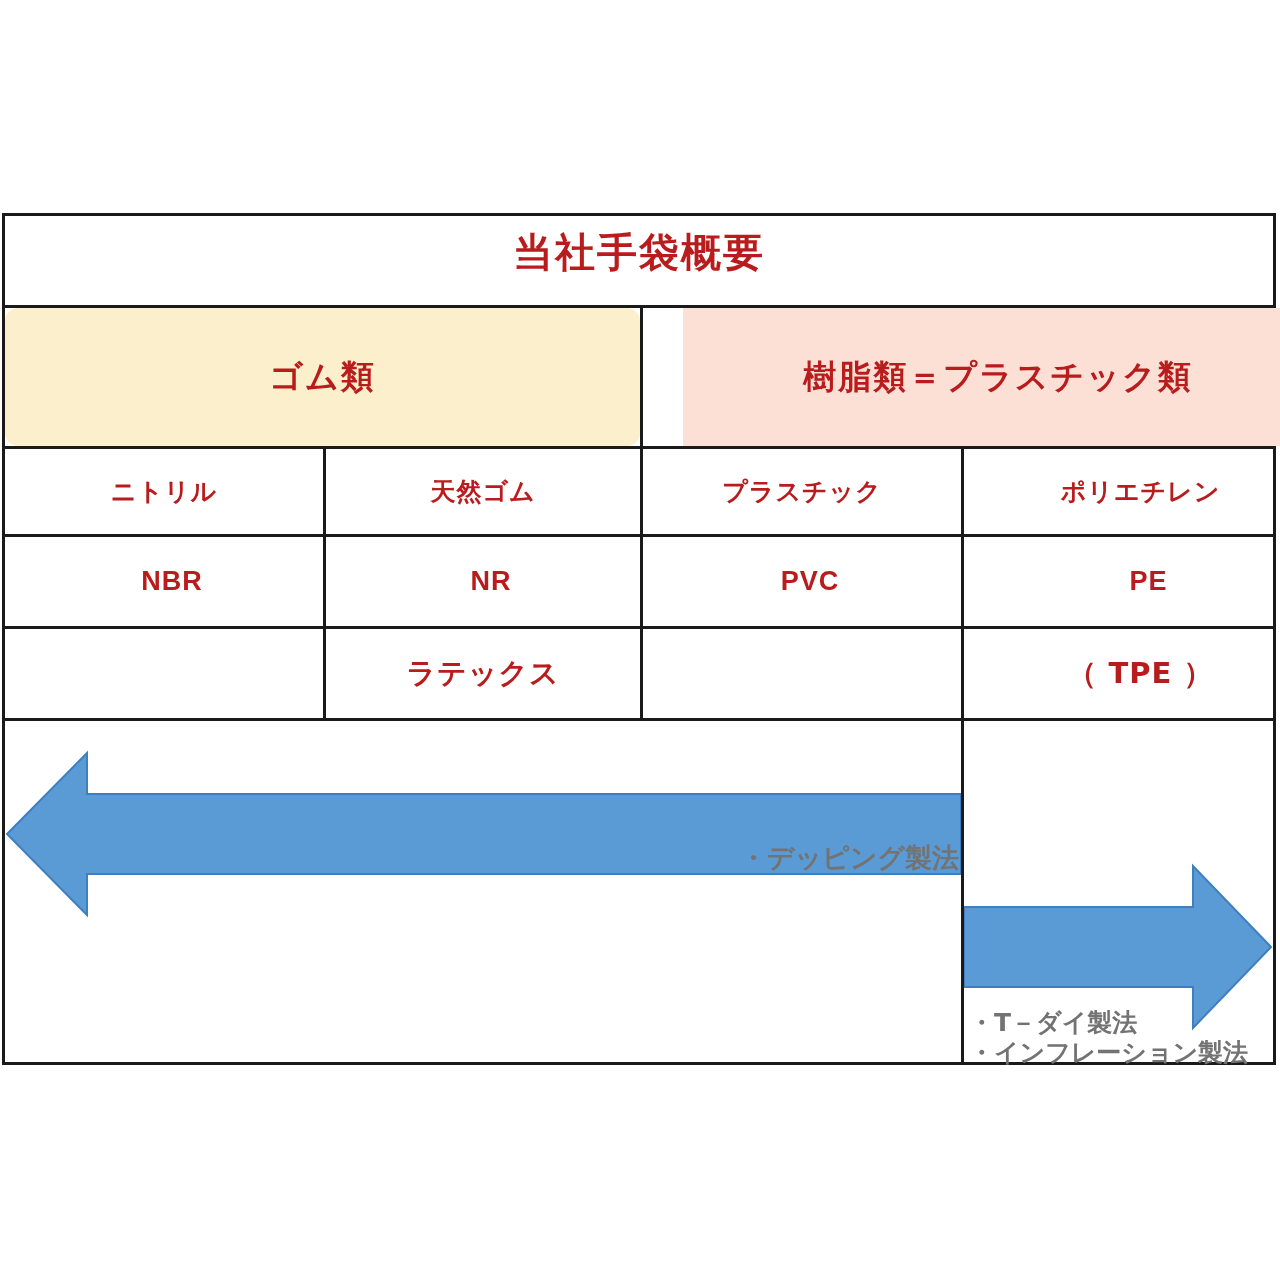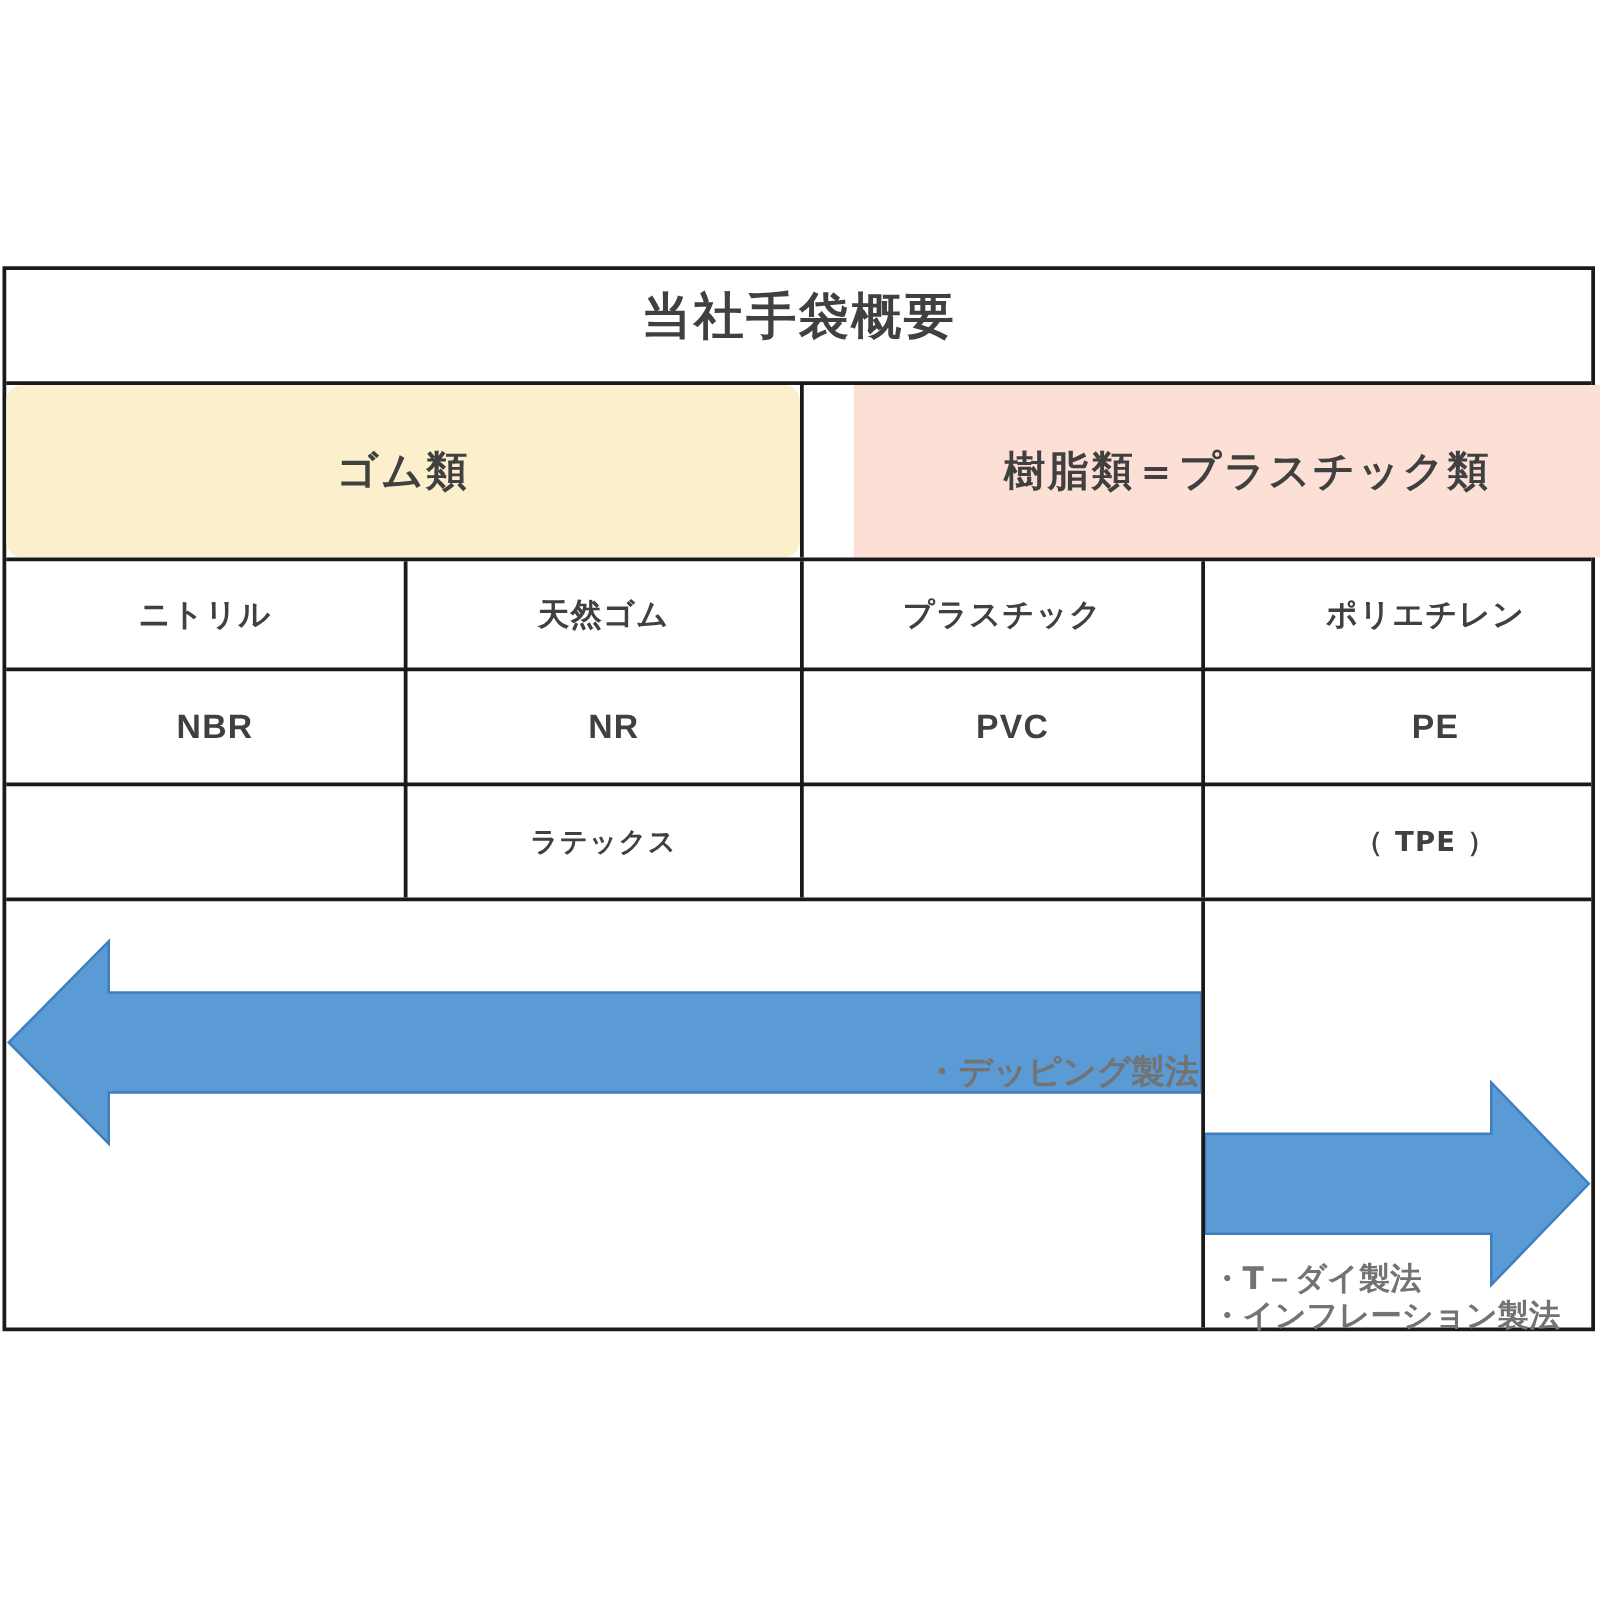--- a/index.html
+++ b/index.html
@@ -44,21 +44,21 @@
     height: 100%;
   }
 
   
   .cell {
     position: absolute;
     box-sizing: border-box;
     display: flex;
     align-items: center;
     justify-content: center;
-    color: #404040;
+    color: #b91c1c;
     text-align: center;
     overflow: hidden;
   }
 
   
   .hline {
     position: absolute;
     background: #1a1a1a;
     height: 3px;
   }
@@ -124,21 +124,21 @@
     font-family: "DejaVu Sans", "Liberation Sans", sans-serif;
   }
   .codetext {
     font-size: 27px;
     font-weight: bold;
     letter-spacing: 1px;
     font-family: "Liberation Sans", sans-serif;
     margin-left: 16px;
   }
   .extratext {
-    font-size: 22px;
+    font-size: 29px;
     font-weight: bold;
     letter-spacing: 1px;
     font-family: "DejaVu Sans", "Liberation Sans", sans-serif;
   }
 
   
   #arrow-area {
     position: absolute;
     left: 0;
     top: 505px;

